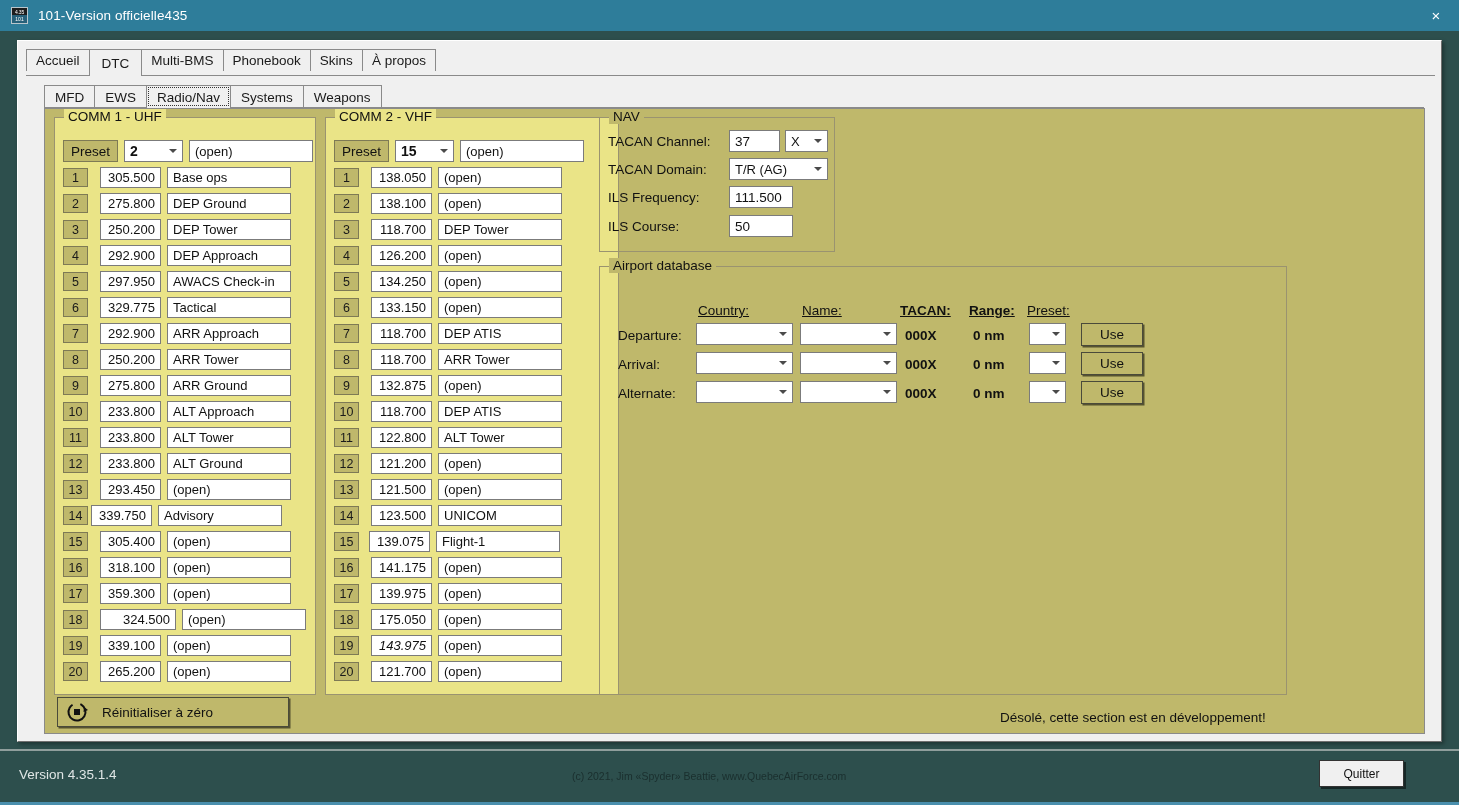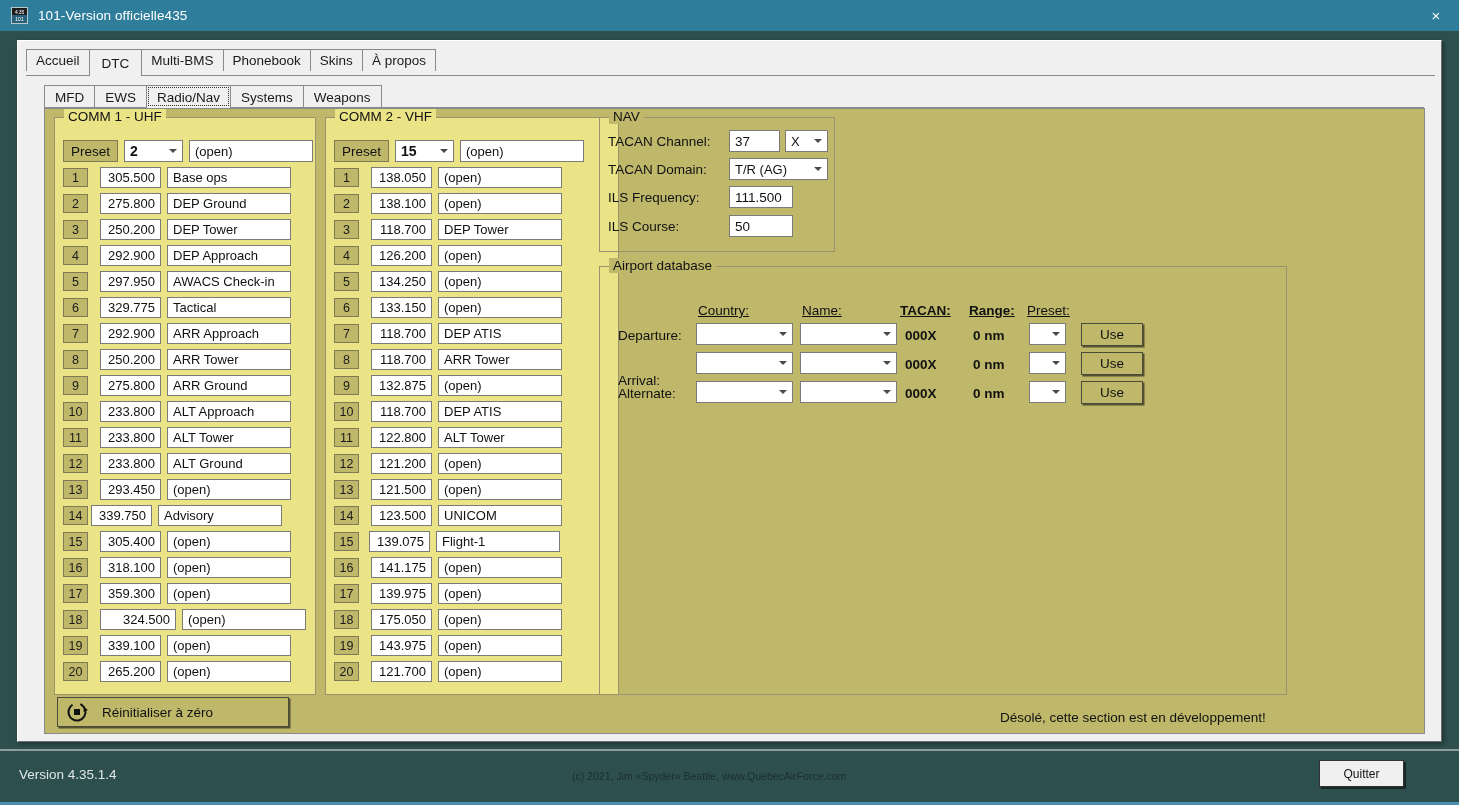--- a/index.html
+++ b/index.html
@@ -549,21 +549,21 @@
               <div class="freq-box" style="width:61px; margin-left:12px;">139.975</div>
               <div class="name-box" style="width:124px; margin-left:6px;">(open)</div>
             </div>
             <div class="comm-row" style="left: 8px; top: 491px; width: 246px;">
               <div class="chan-btn">18</div>
               <div class="freq-box" style="width:61px; margin-left:12px;">175.050</div>
               <div class="name-box" style="width:124px; margin-left:6px;">(open)</div>
             </div>
             <div class="comm-row" style="left: 8px; top: 517px; width: 246px;">
               <div class="chan-btn">19</div>
-              <div class="freq-box" style="width:61px; margin-left:12px;">143.975</div>
+              <div class="freq-box" style="width:61px; margin-left:12px;font-style:italic;">143.975</div>
               <div class="name-box" style="width:124px; margin-left:6px;">(open)</div>
             </div>
             <div class="comm-row" style="left: 8px; top: 543px; width: 246px;">
               <div class="chan-btn">20</div>
               <div class="freq-box" style="width:61px; margin-left:12px;padding-left:19px;">121.700</div>
               <div class="name-box" style="width:124px; margin-left:6px;">(open)</div>
             </div>
           </div>
       </div>
 
@@ -612,21 +612,21 @@
               </div>
               <div class="lbl lbl-b" style="position:absolute; left:305px; top:61px;">000X</div>
               <div class="lbl lbl-b" style="position:absolute; left:373px; top:61px;">0 nm</div>
               <div class="sel" style="position:absolute; left:429px; top:56px; width:37px;">
                 <span></span>
                 <span class="arrow"></span>
               </div>
               <div class="btn" style="position:absolute; left:481px; top:56px; width:62px; height:23px;">Use</div>
             </div>
             <div>
-              <div class="lbl" style="position:absolute; left:18px; top:90px;margin-top:16px;">Arrival:</div>
+              <div class="lbl" style="position:absolute; left:18px; top:90px;">Arrival:</div>
               <div class="sel" style="position:absolute; left:96px; top:85px; width:97px;">
                 <span></span>
                 <span class="arrow"></span>
               </div>
               <div class="sel" style="position:absolute; left:200px; top:85px; width:97px;">
                 <span></span>
                 <span class="arrow"></span>
               </div>
               <div class="lbl lbl-b" style="position:absolute; left:305px; top:90px;">000X</div>
               <div class="lbl lbl-b" style="position:absolute; left:373px; top:90px;">0 nm</div>

